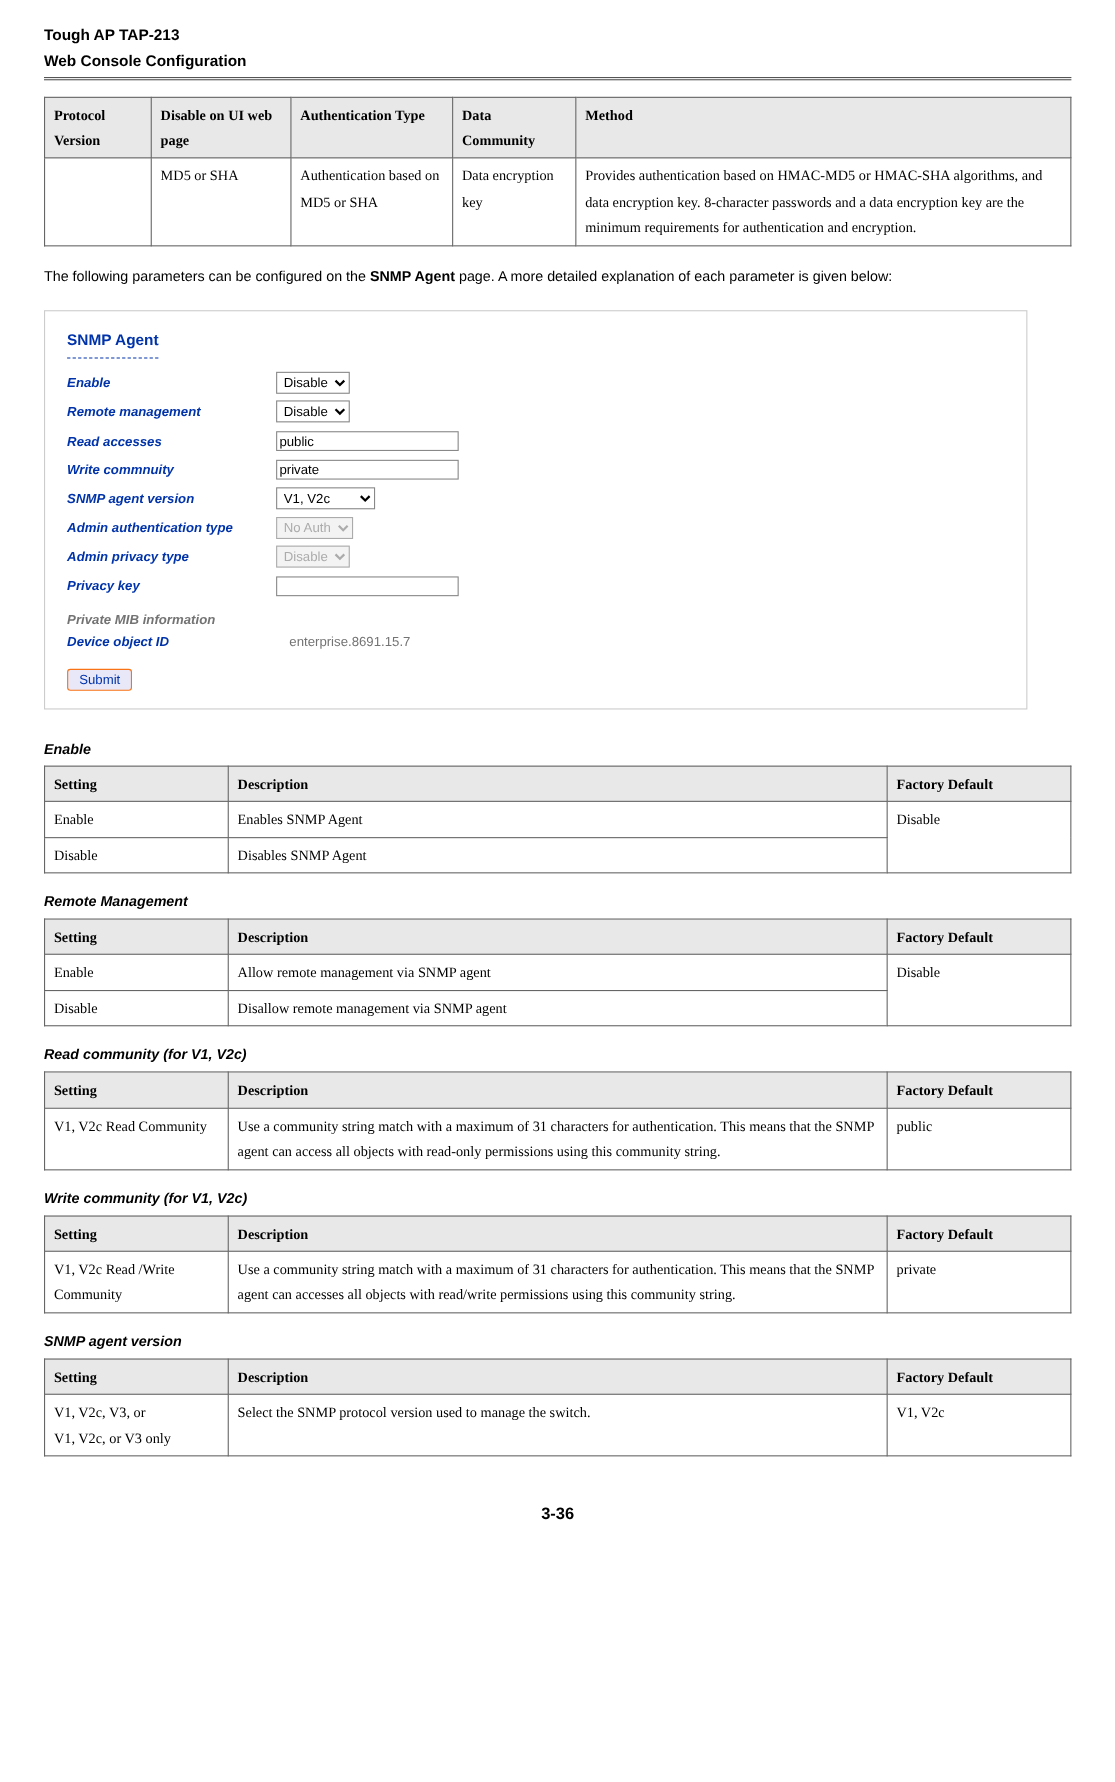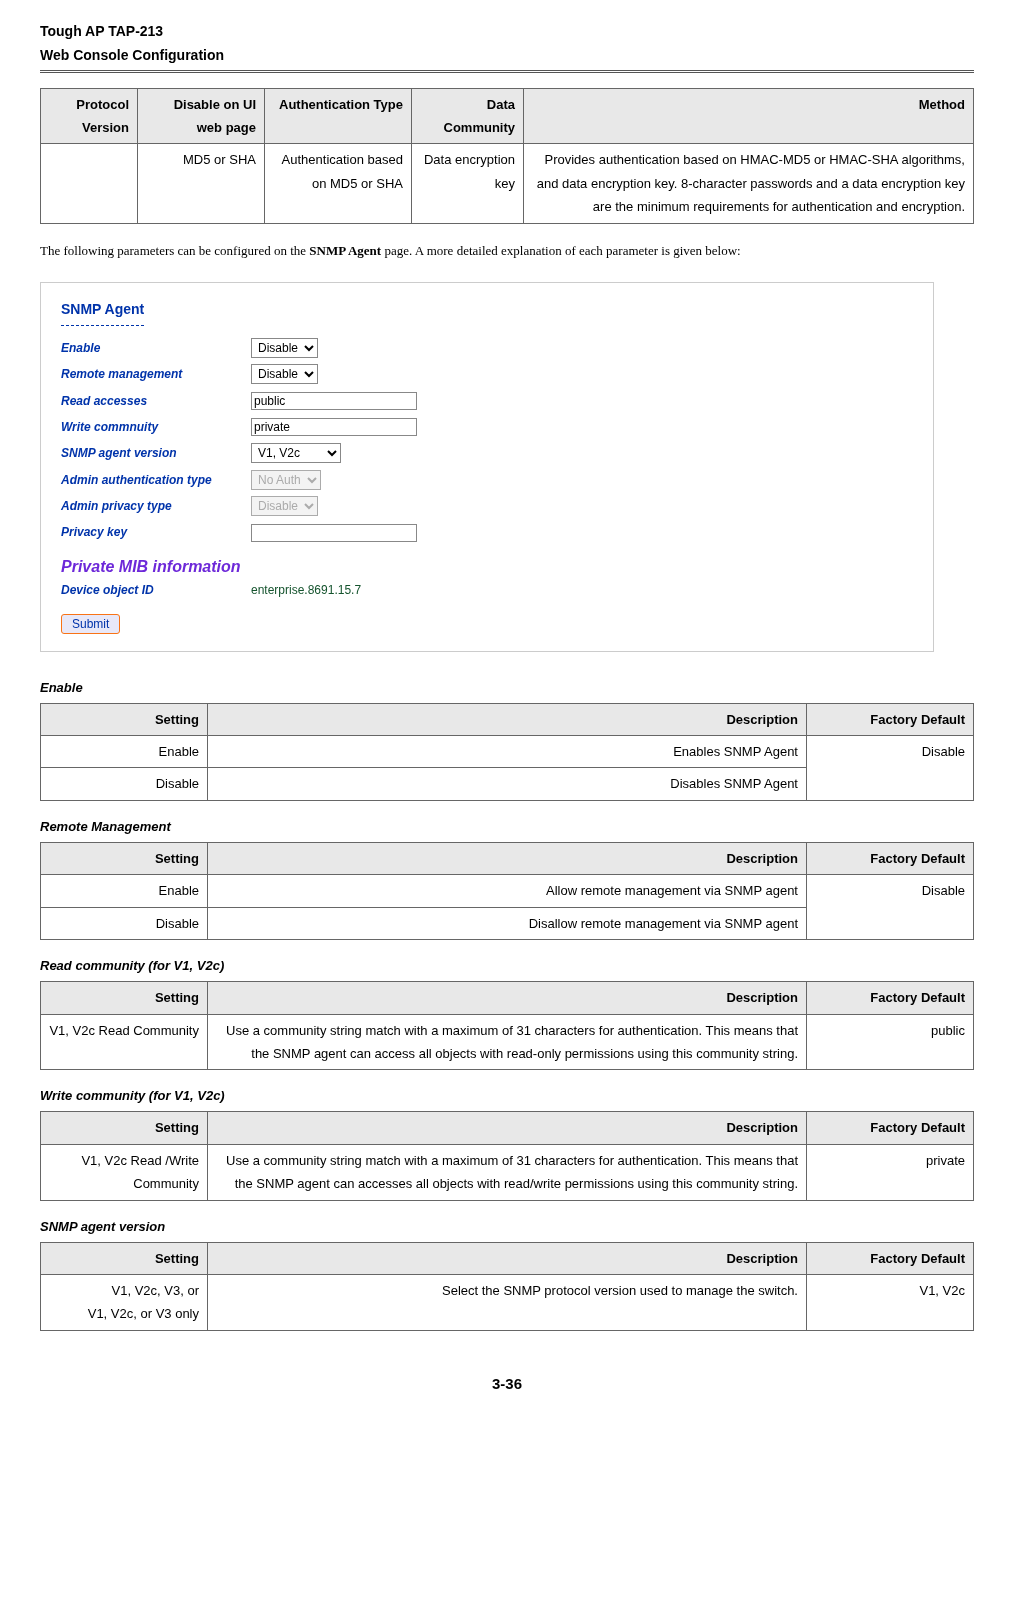--- a/index.html
+++ b/index.html
@@ -22,33 +22,33 @@
     flex-direction: column;
   }
   table.data-table {
     border-collapse: collapse;
     width: 100%;
     margin-bottom: 15px;
   }
   table.data-table th, table.data-table td {
     border: 1px solid #666;
     padding: 4px 8px;
-    text-align: right;
+    text-align: left;
     vertical-align: top;
     font-size: 13px;
     line-height: 1.8;
+    font-family: Liberation Serif, serif;
   }
   table.data-table th {
     background: #e8e8e8;
     font-weight: bold;
   }
   .intro-text {
     margin: 12px 0 20px 0;
     line-height: 1.8;
-    font-family: Liberation Serif, serif;
   }
   .snmp-panel {
     border: 1px solid #ccc;
     padding: 15px 20px 15px 20px;
     margin: 0 40px 25px 0;
     font-family: Arial, sans-serif;
   }
   .snmp-title {
     color: #0033aa;
     font-weight: bold;
@@ -77,21 +77,21 @@
     font-family: Arial, sans-serif;
     padding: 1px 2px;
     border: 1px solid #888;
     background: #fff;
   }
   select.form-control:disabled, input.form-control:disabled {
     background: #eee;
     color: #888;
   }
   input.text-input { width: 160px; }
-  .static-text { color: #14532d; font-size: 12px; }
+  .static-text { color: #737373; font-size: 12px; margin-left: 12px; }
   .submit-btn {
     margin-top: 8px;
     padding: 2px 10px;
     font-size: 12px;
     border: 1px solid #f97316;
     background: #e8e8f8;
     color: #0033aa;
     border-radius: 3px;
   }
   .section-heading {
@@ -100,24 +100,24 @@
     margin: 10px 0 4px 0;
     font-size: 13px;
   }
   .page-num {
     text-align: center;
     font-weight: bold;
     font-size: 15px;
     margin-top: 40px;
   }
   .sub-heading {
-    color: #6d28d9;
+    color: #737373;
     font-weight: bold;
     font-style: italic;
-    font-size: 16px;
+    font-size: 12px;
     margin-top: 10px;
   }
 </style>
 </head>
 <body>
 
 <div class="header-row">
   <span>Tough AP TAP-213</span>
   <span>Web Console Configuration</span>
 </div>

